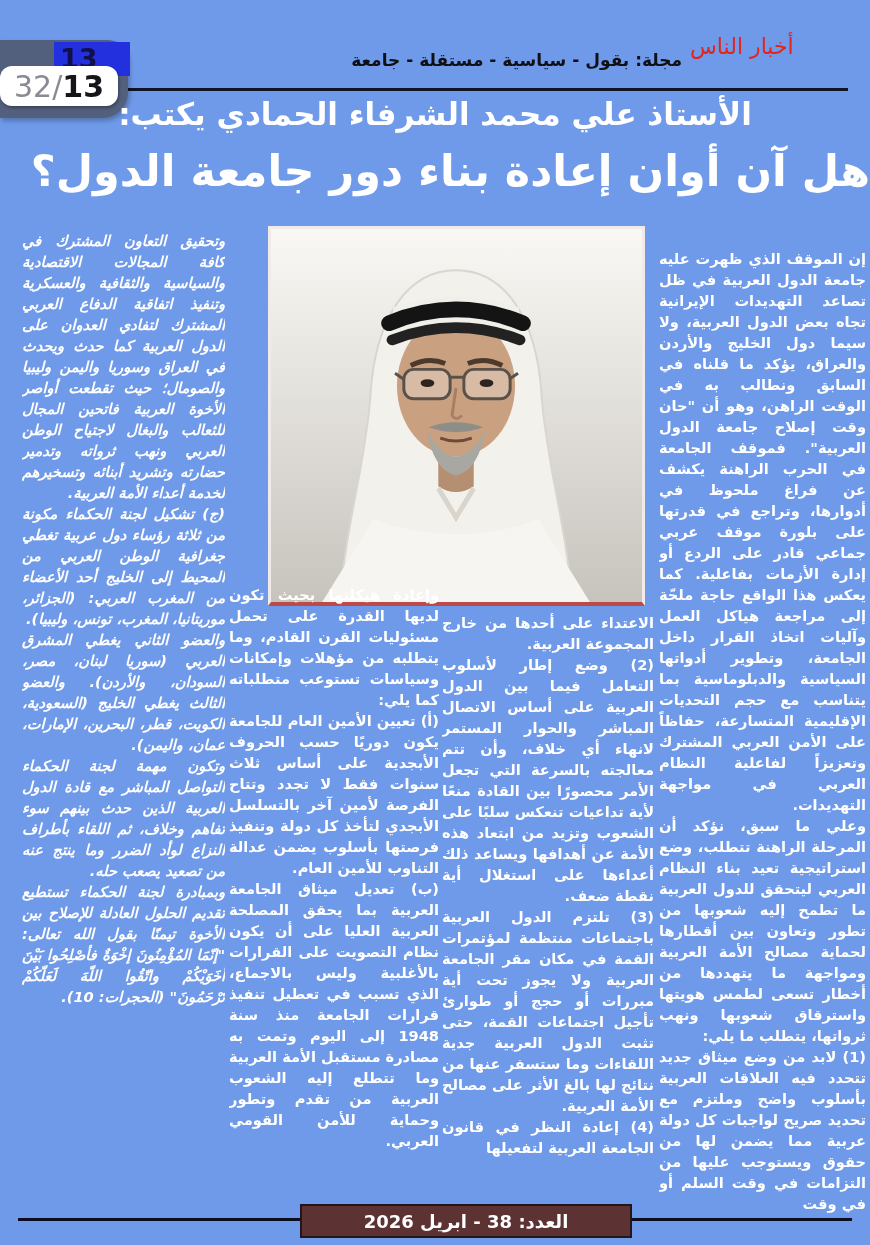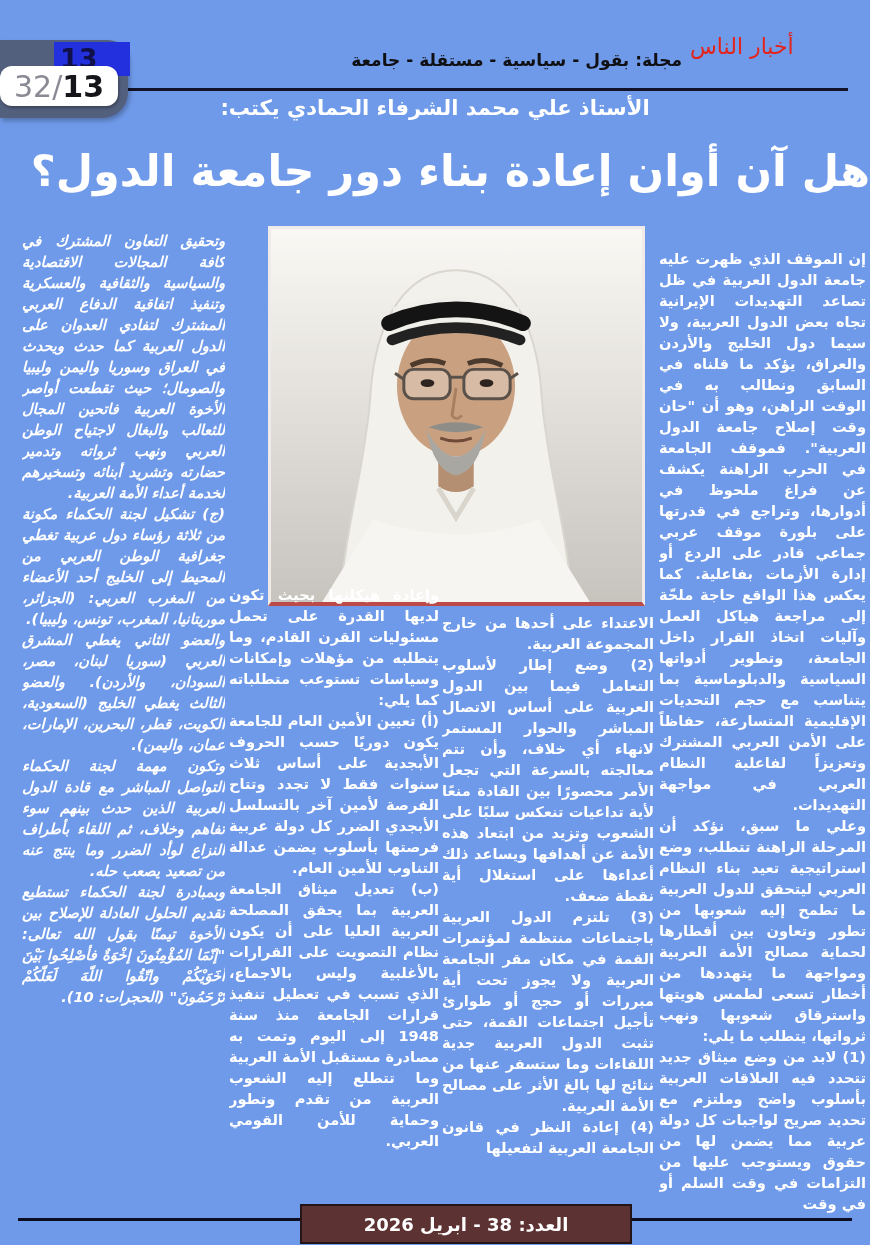--- a/index.html
+++ b/index.html
@@ -38,21 +38,21 @@
     position:absolute; top:66px; left:0; width:118px; height:40px;
     background:#ffffff; border-radius:12px; direction:ltr;
     display:flex; align-items:center; justify-content:center;
     box-shadow:1px 2px 3px rgba(0,0,0,.3);
   }
   .badge-main .prefix { color:#8a8a94; font-size:30px; font-weight:normal; }
   .badge-main .num    { color:#15151a; font-size:30px; font-weight:bold; }
   
   .byline {
     position:absolute; top:96px; left:0; width:100%;
-    color:#ffffff; font-size:21px; font-weight:bold; text-align:center;
+    color:#ffffff; font-size:31px; font-weight:bold; text-align:center;
     white-space:nowrap;
   }
   .main-title {
     position:absolute; top:146px; left:0; width:100%;
     color:#ffffff; font-size:43px; font-weight:bold; 
     white-space:nowrap;
   }
   
   .photo {
     position:absolute; top:226px; left:268px; width:377px; height:380px;
@@ -70,21 +70,21 @@
   .col-right     { left:659px; top:248px; width:207px; height:975px; }
   .col-mid-right { left:442px; top:612px; width:212px; height:593px; }
   .col-mid-left  { left:229px; top:584px; width:210px; height:593px; }
   .col-left      { left:22px;  top:230px; width:203px; height:975px;font-style:italic; }
   
   .foot-rule {
     position:absolute; top:1218px; left:18px; width:834px; height:3px;
     background:#0d0d22;
   }
   .foot-box {
-    position:absolute; top:1204px; left:300px; width:332px; height:40px;
+    position:absolute; top:1204px; left:300px; width:332px; height:34px;
     background:#5d3233; border:2px solid #241518;
     color:#ffffff; font-size:18px; font-weight:bold;
     display:flex; align-items:center; justify-content:center;
     white-space:nowrap;
   }
 </style>
 </head>
 <body>
 
 <div class="page">
@@ -158,21 +158,21 @@
 
   <div class="col col-mid-right">
     <p>الاعتداء على أحدها من خارج المجموعة العربية.</p>
     <p>(2) وضع إطار لأسلوب التعامل فيما بين الدول العربية على أساس الاتصال المباشر والحوار المستمر لانهاء أي خلاف، وأن تتم معالجته بالسرعة التي تجعل الأمر محصورًا بين القادة منعًا لأية تداعيات تنعكس سلبًا على الشعوب وتزيد من ابتعاد هذه الأمة عن أهدافها ويساعد ذلك أعداءها على استغلال أية نقطة ضعف.</p>
     <p>(3) تلتزم الدول العربية باجتماعات منتظمة لمؤتمرات القمة في مكان مقر الجامعة العربية ولا يجوز تحت أية مبررات أو حجج أو طوارئ تأجيل اجتماعات القمة، حتى تثبت الدول العربية جدية اللقاءات وما ستسفر عنها من نتائج لها بالغ الأثر على مصالح الأمة العربية.</p>
     <p>(4) إعادة النظر في قانون الجامعة العربية لتفعيلها</p>
   </div>
 
   <div class="col col-mid-left">
     <p>وإعادة هيكلتها بحيث تكون لديها القدرة على تحمل مسئوليات القرن القادم، وما يتطلبه من مؤهلات وإمكانات وسياسات تستوعب متطلباته كما يلي:</p>
-    <p>(أ) تعيين الأمين العام للجامعة يكون دوريًا حسب الحروف الأبجدية على أساس ثلاث سنوات فقط لا تجدد وتتاح الفرصة لأمين آخر بالتسلسل الأبجدي الضرر كل دولة عربية فرصتها بأسلوب يضمن عدالة التناوب للأمين العام.</p>
+    <p>(أ) تعيين الأمين العام للجامعة يكون دوريًا حسب الحروف الأبجدية على أساس ثلاث سنوات فقط لا تجدد وتتاح الفرصة لأمين آخر بالتسلسل الأبجدي لتأخذ كل دولة وتنفيذ فرصتها بأسلوب يضمن عدالة التناوب للأمين العام.</p>
     <p>(ب) تعديل ميثاق الجامعة العربية بما يحقق المصلحة العربية العليا على أن يكون نظام التصويت على القرارات بالأغلبية وليس بالاجماع، الذي تسبب في تعطيل تنفيذ قرارات الجامعة منذ سنة 1948 إلى اليوم وتمت به مصادرة مستقبل الأمة العربية وما تتطلع إليه الشعوب العربية من تقدم وتطور وحماية للأمن القومي العربي.</p>
   </div>
 
   <div class="col col-left">
     <p>وتحقيق التعاون المشترك في كافة المجالات الاقتصادية والسياسية والثقافية والعسكرية وتنفيذ اتفاقية الدفاع العربي المشترك لتفادي العدوان على الدول العربية كما حدث ويحدث في العراق وسوريا واليمن وليبيا والصومال؛ حيث تقطعت أواصر الأخوة العربية فاتحين المجال للثعالب والبغال لاجتياح الوطن العربي ونهب ثرواته وتدمير حضارته وتشريد أبنائه وتسخيرهم لخدمة أعداء الأمة العربية.</p>
     <p>(ج) تشكيل لجنة الحكماء مكونة من ثلاثة رؤساء دول عربية تغطي جغرافية الوطن العربي من المحيط إلى الخليج أحد الأعضاء من المغرب العربي: (الجزائر، موريتانيا، المغرب، تونس، وليبيا).</p>
     <p>والعضو الثاني يغطي المشرق العربي (سوريا لبنان، مصر، السودان، والأردن). والعضو الثالث يغطي الخليج (السعودية، الكويت، قطر، البحرين، الإمارات، عمان، واليمن).</p>
     <p>وتكون مهمة لجنة الحكماء التواصل المباشر مع قادة الدول العربية الذين حدث بينهم سوء تفاهم وخلاف، ثم اللقاء بأطراف النزاع لوأد الضرر وما ينتج عنه من تصعيد يصعب حله.</p>
     <p>وبمبادرة لجنة الحكماء تستطيع تقديم الحلول العادلة للإصلاح بين الأخوة تيمنًا بقول الله تعالى: "إنّمَا المُؤْمِنُونَ إخْوَةٌ فأصْلِحُوا بَيْنَ أخَوَيْكُمْ واتّقُوا اللّهَ لَعَلّكُمْ تُرْحَمُونَ" (الحجرات: 10).</p>
   </div>

